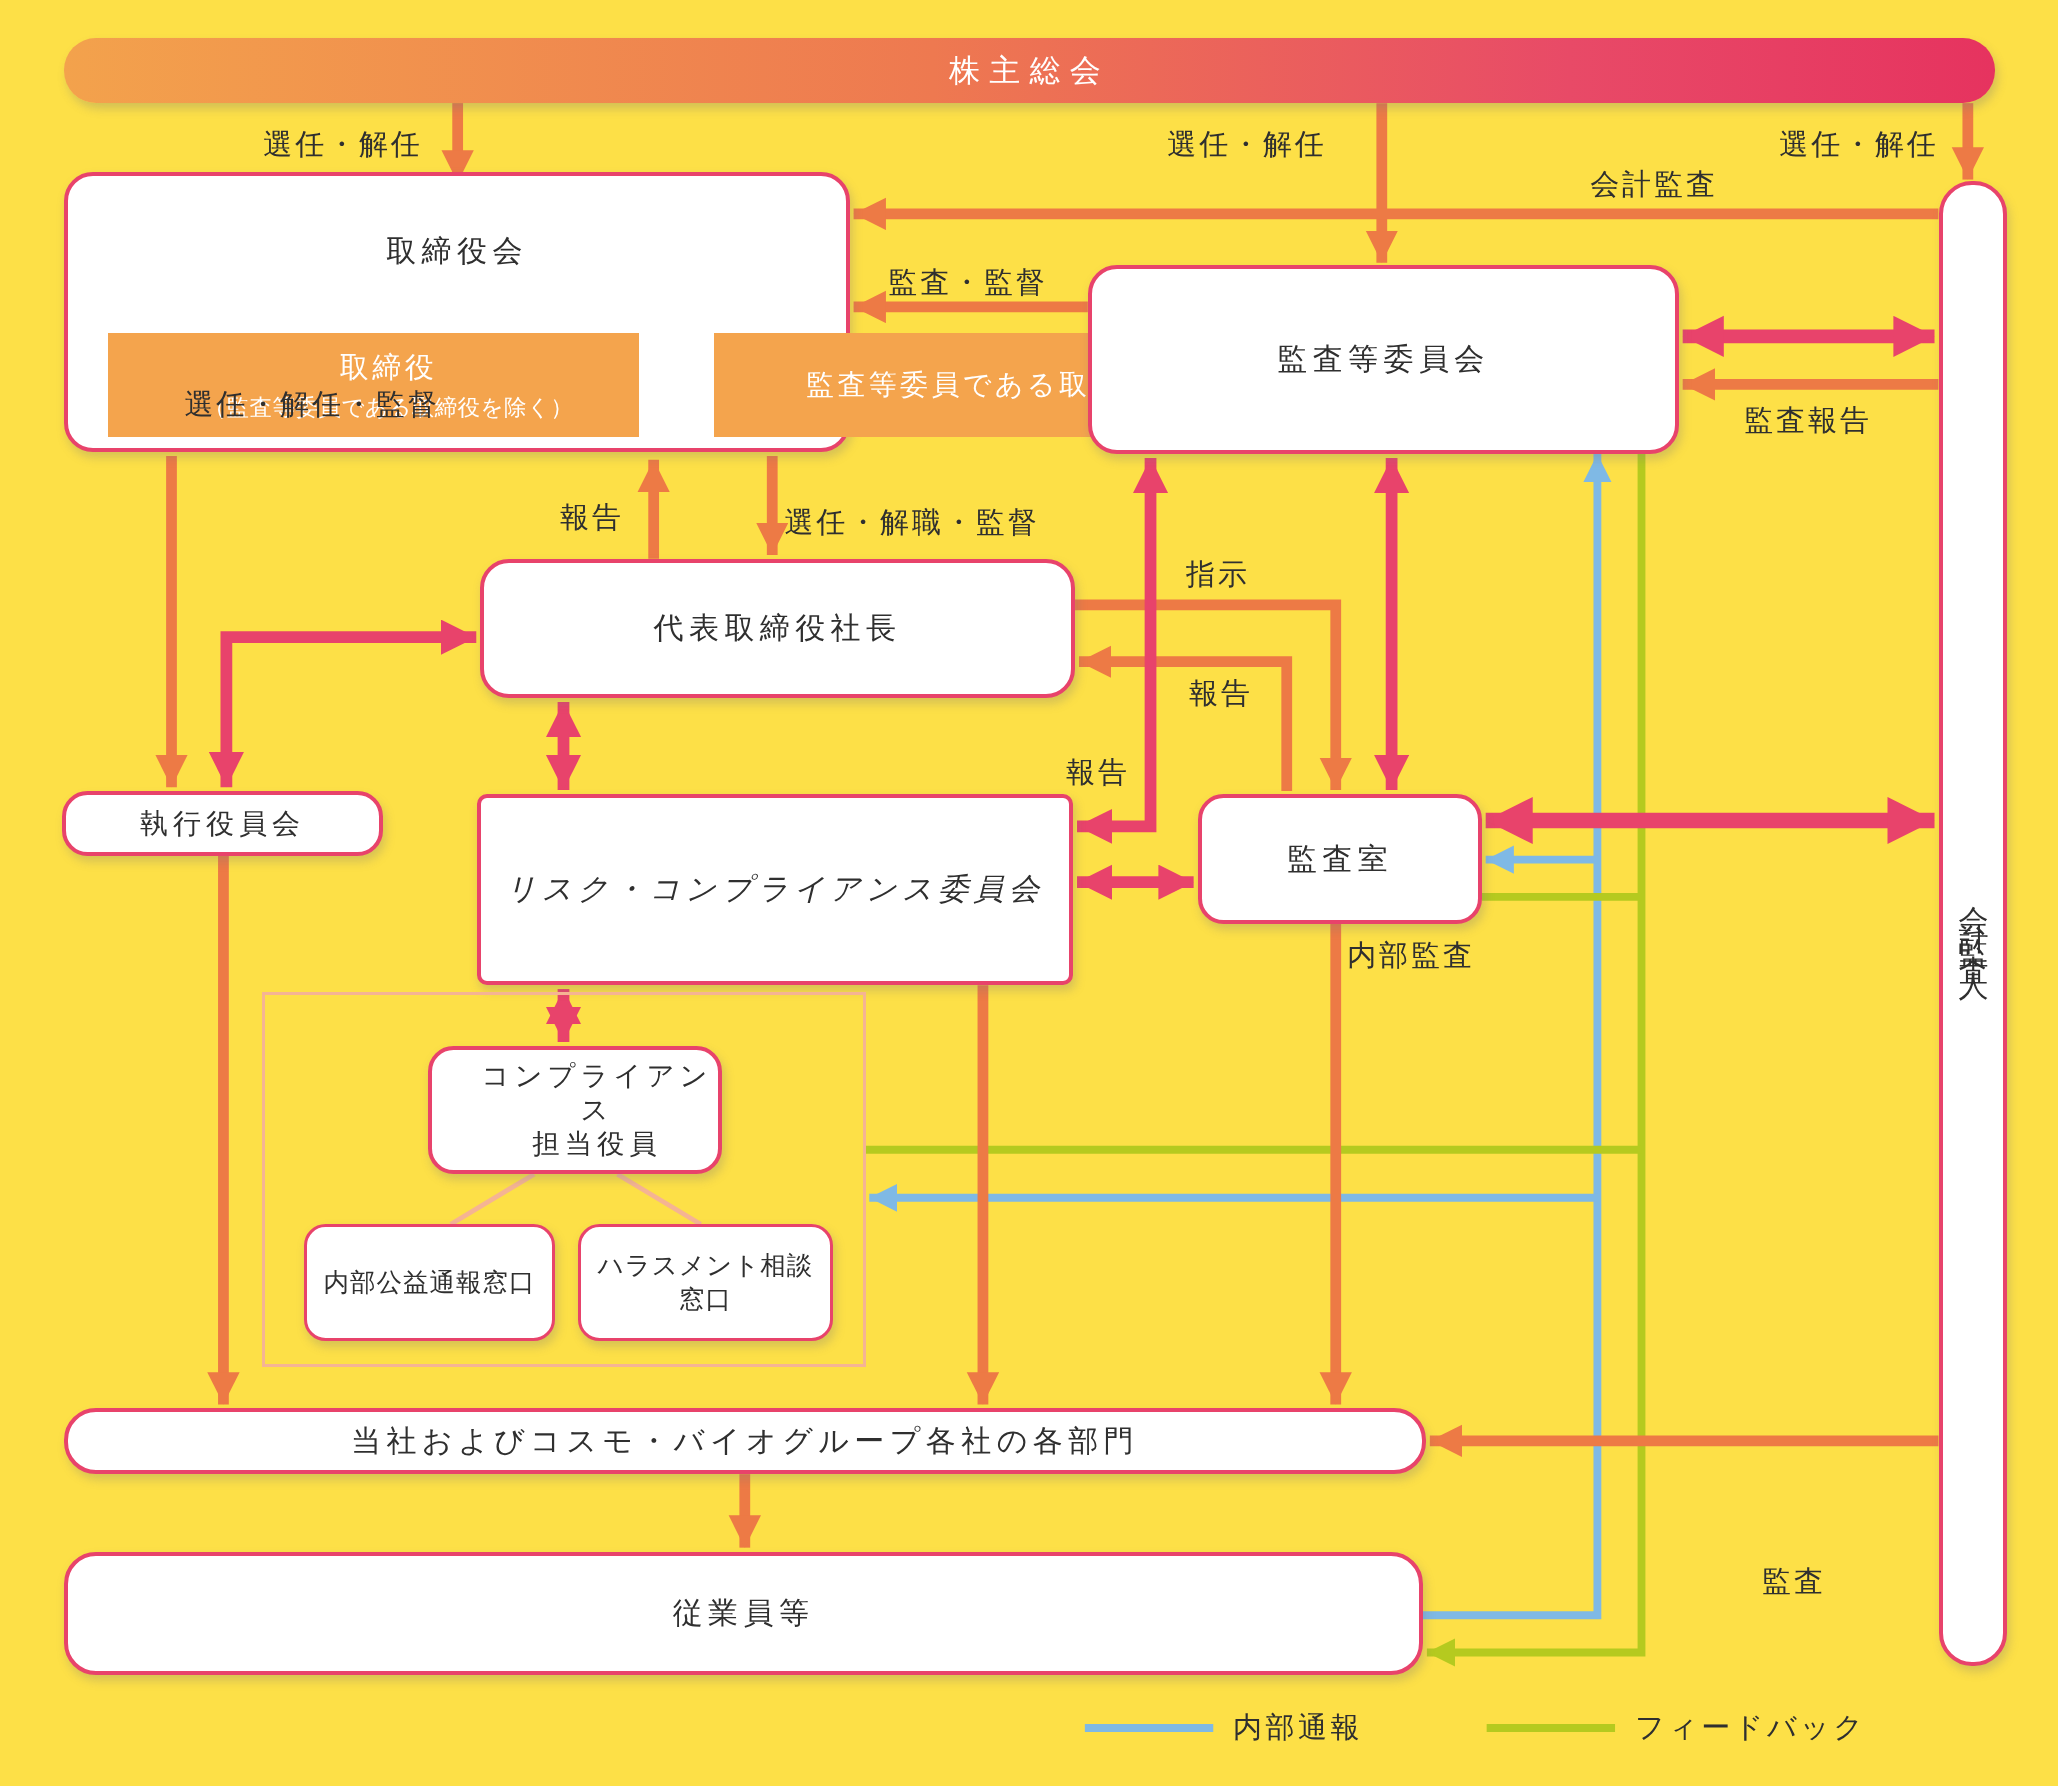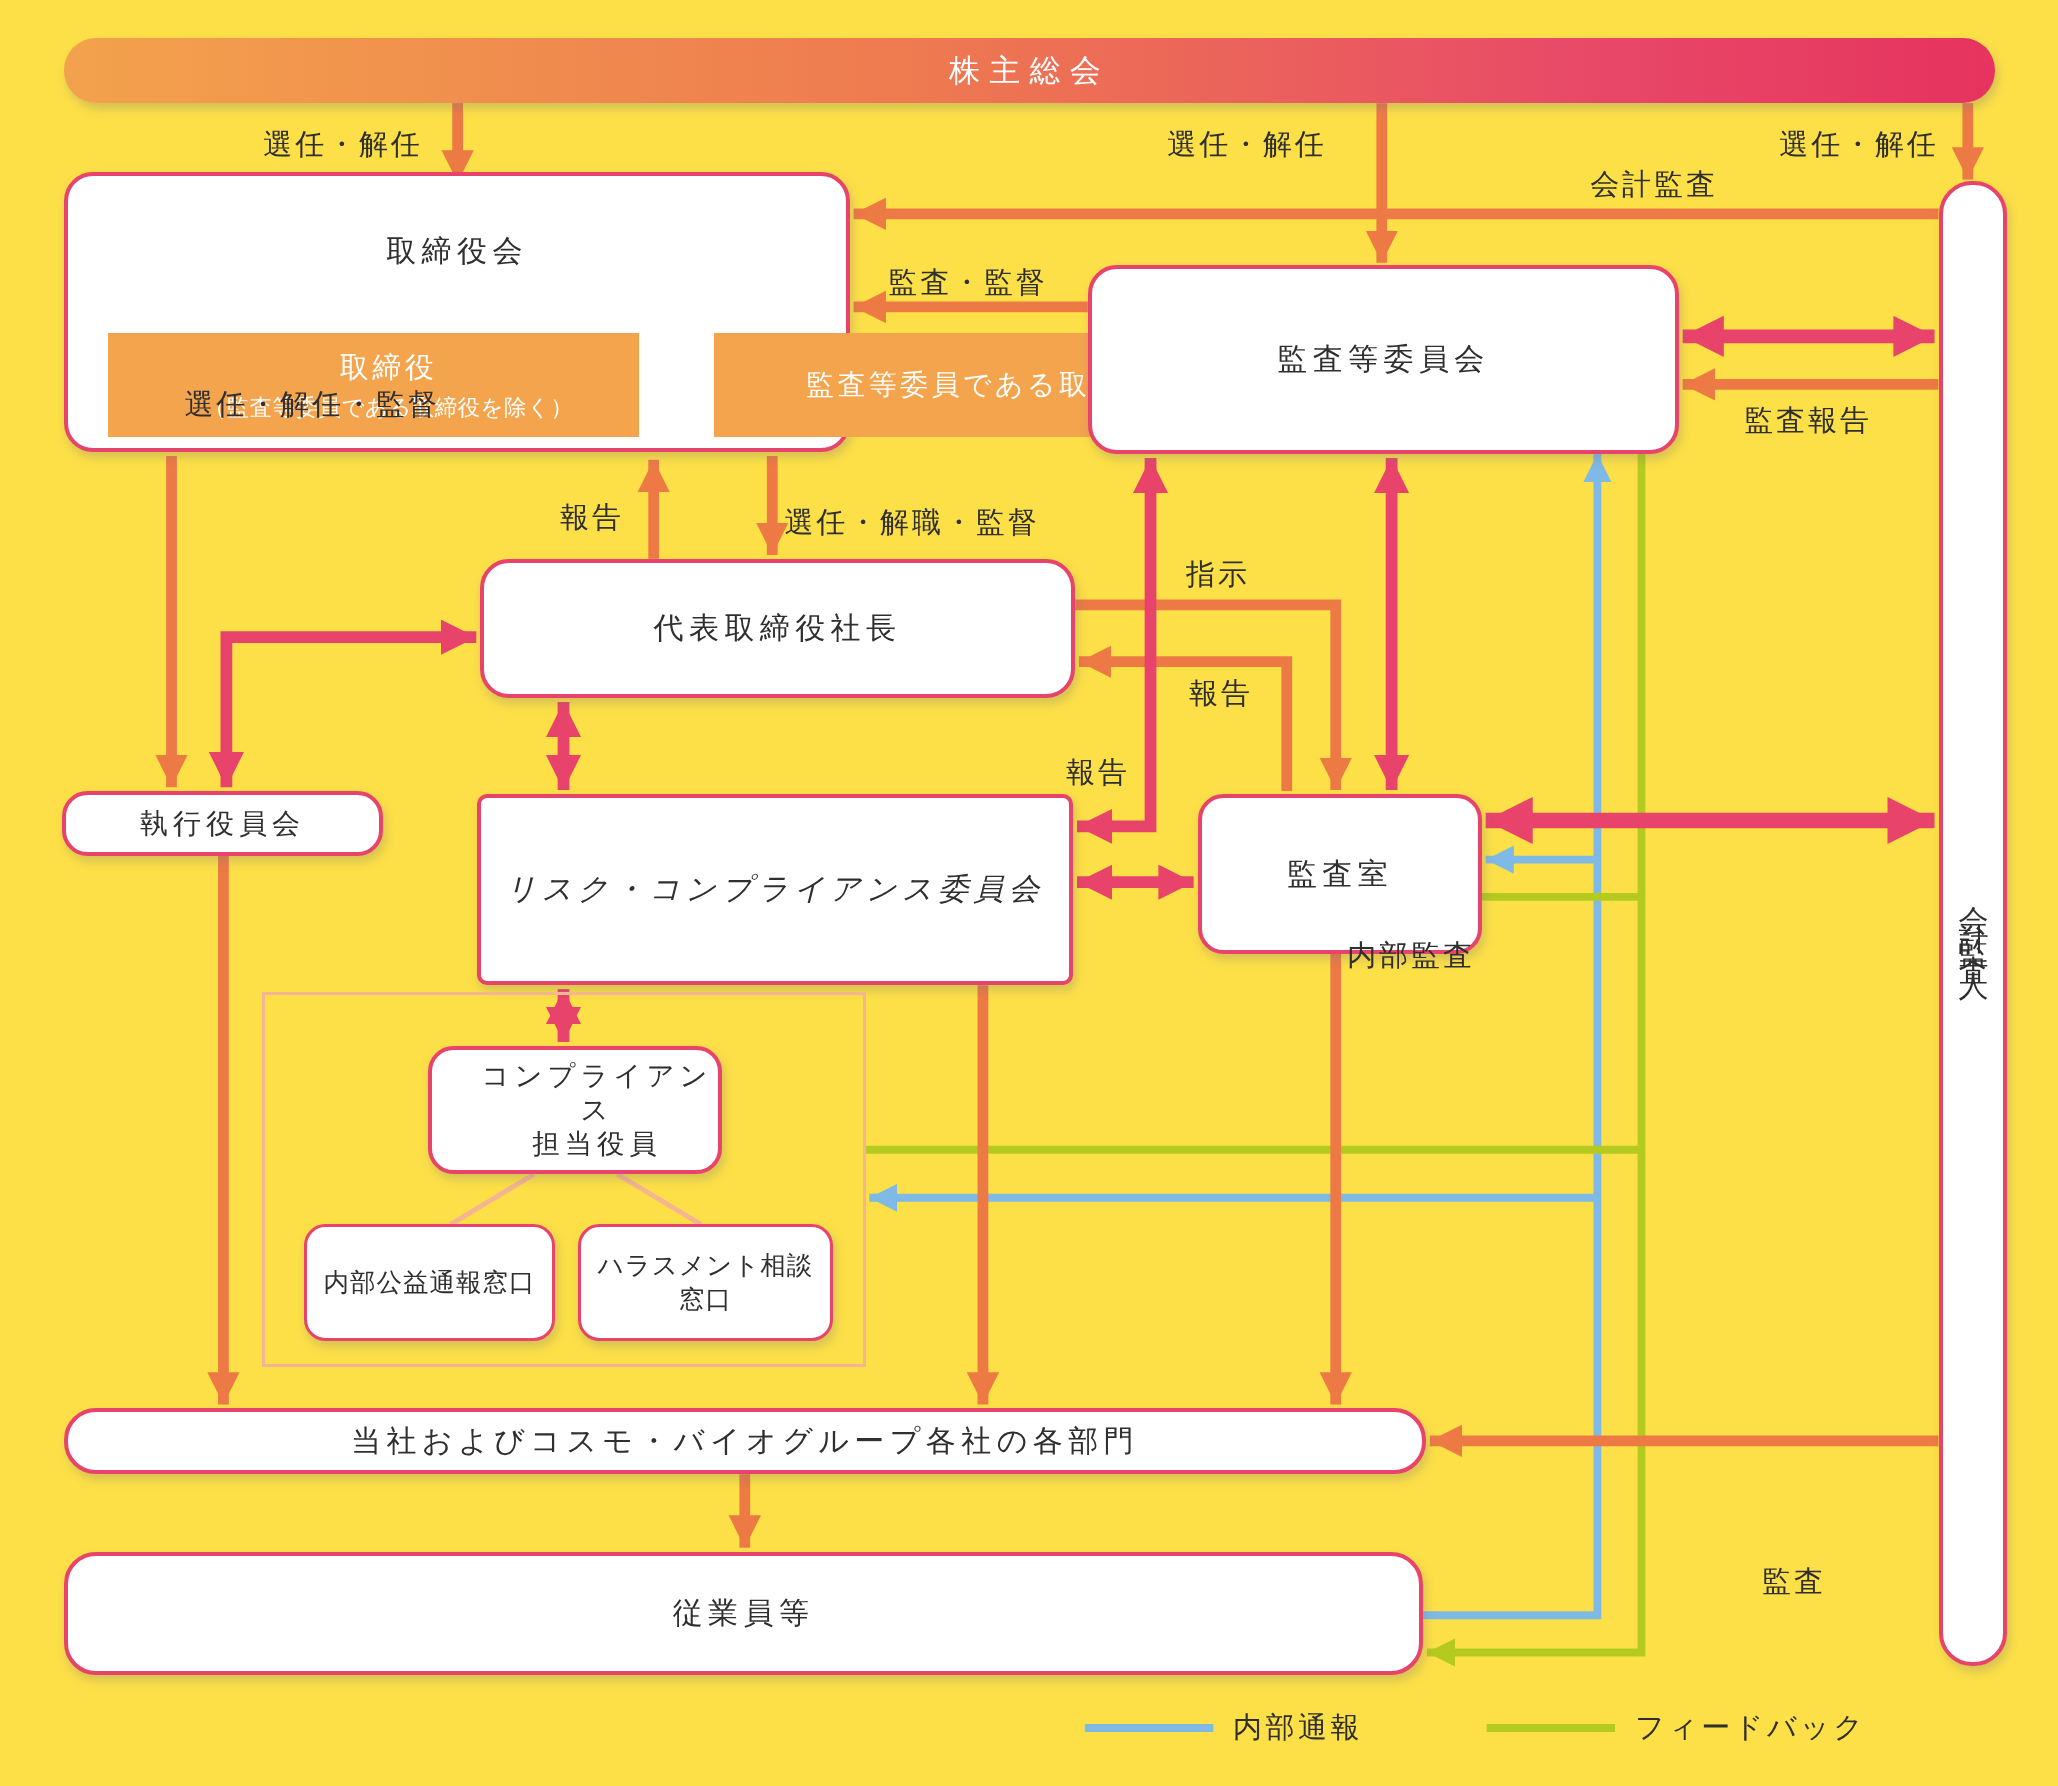--- a/index.html
+++ b/index.html
@@ -34,21 +34,21 @@
   #board .node-label{position:absolute;top:55px;width:100%;text-align:center;}
   #directors{left:108px;top:333px;width:531px;height:104px;font-size:29px;padding-left:30px;}
   #directors .sub{font-size:22.5px;letter-spacing:.02em;margin-top:4px;}
   #acd{left:714px;top:333px;width:531px;height:104px;font-size:28px;}
   #auditcmt{left:1088px;top:265px;width:591px;height:189px;border-radius:29px;}
   #auditor{left:1939px;top:181px;width:68px;height:1485px;border-radius:33px;}
   #auditor .v{writing-mode:vertical-rl;letter-spacing:.55em;font-size:30px;}
   #president{left:480px;top:559px;width:595px;height:139px;border-radius:29px;}
   #exec{left:62px;top:791px;width:321px;height:65px;border-radius:25.5px;font-size:28px;}
   #risk{left:477px;top:794px;width:596px;height:191px;border-radius:10px;font-style:italic;}
-  #auditoffice{left:1198px;top:794px;width:284px;height:160px;border-radius:25.5px;}
+  #auditoffice{left:1198px;top:794px;width:284px;height:130px;border-radius:25.5px;}
   #group{position:absolute;left:262px;top:992px;width:604px;height:375px;
          border:3.9px solid var(--c-lightorange);box-sizing:border-box;}
   #compliance{left:428px;top:1046px;width:294px;height:128px;border-radius:25.5px;font-size:27.4px;flex-direction:column;line-height:1.25;padding-left:44px;}
   #contact1{left:304px;top:1224px;width:251px;height:117px;border-radius:21.6px;font-size:25.5px;border-width:3.9px;flex-direction:row;line-height:1.3;letter-spacing:.04em;}
   #contact2{left:578px;top:1224px;width:255px;height:117px;border-radius:21.6px;font-size:25.5px;border-width:3.9px;flex-direction:column;line-height:1.3;letter-spacing:.04em;}
   #departments{left:64px;top:1408px;width:1362px;height:66px;border-radius:32px;}
   #employees{left:64px;top:1552px;width:1359px;height:123px;border-radius:32px;}
 
   .elabel{position:absolute;transform:translate(-50%,-50%);font-size:29px;letter-spacing:.1em;white-space:nowrap;color:var(--c-text);}
 

